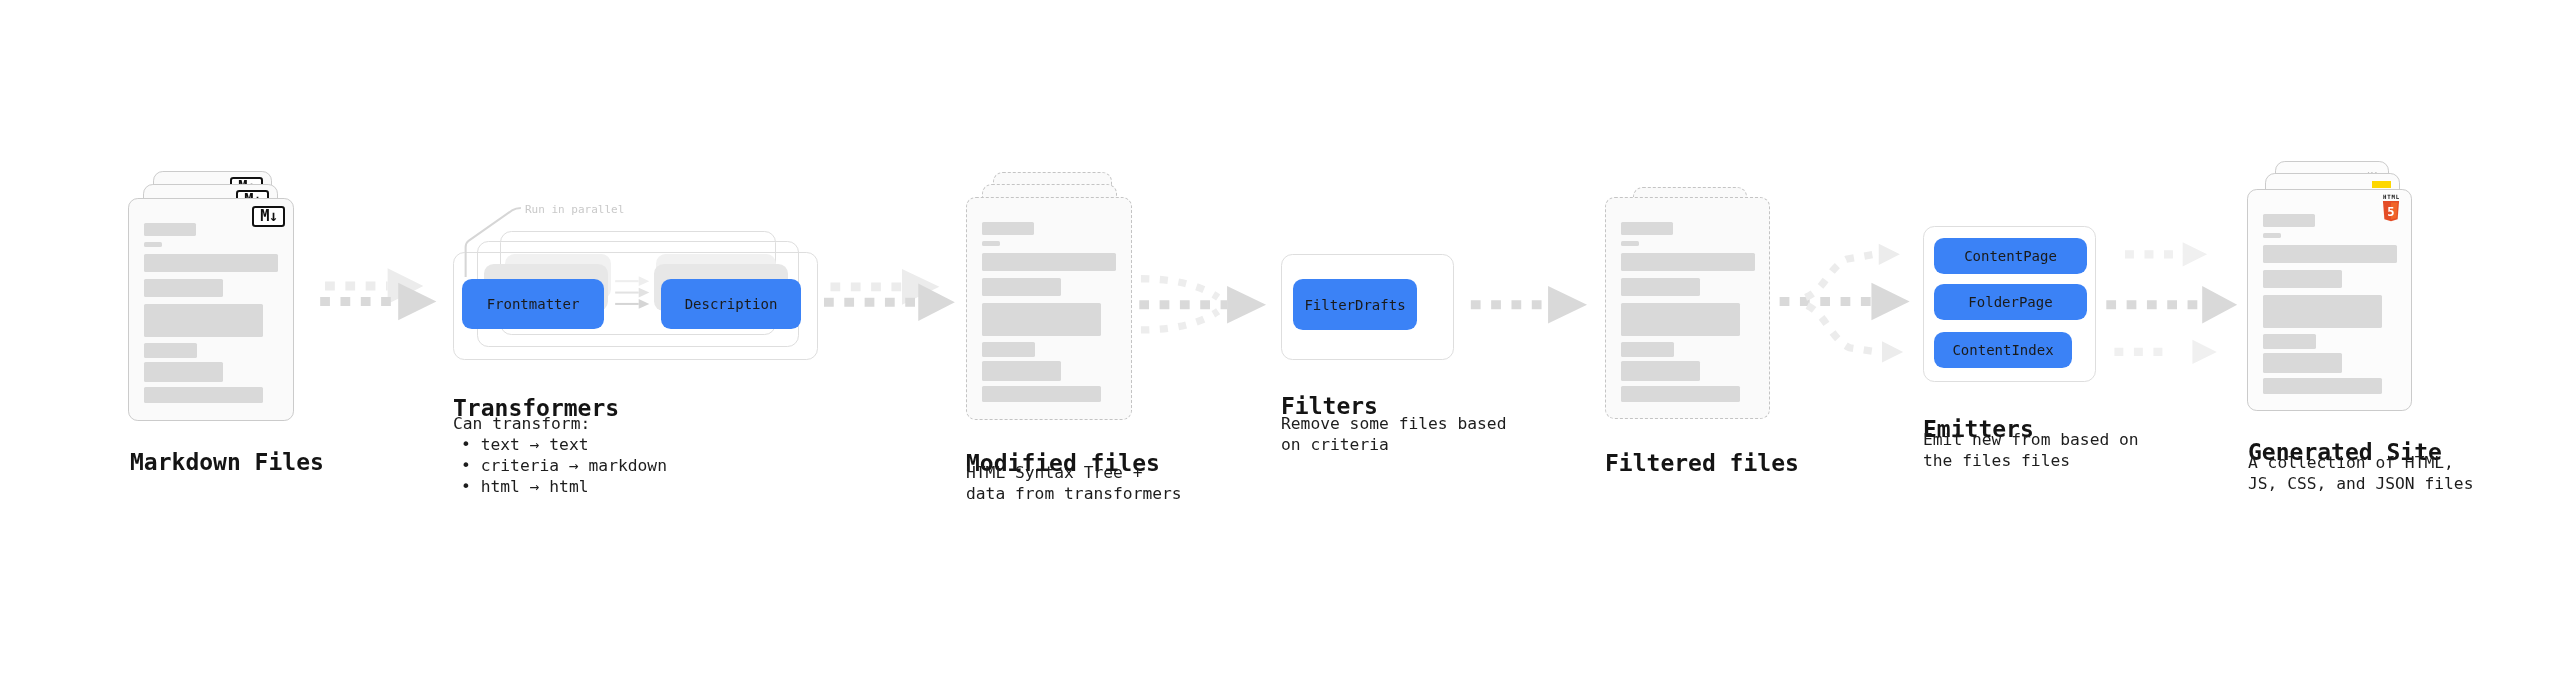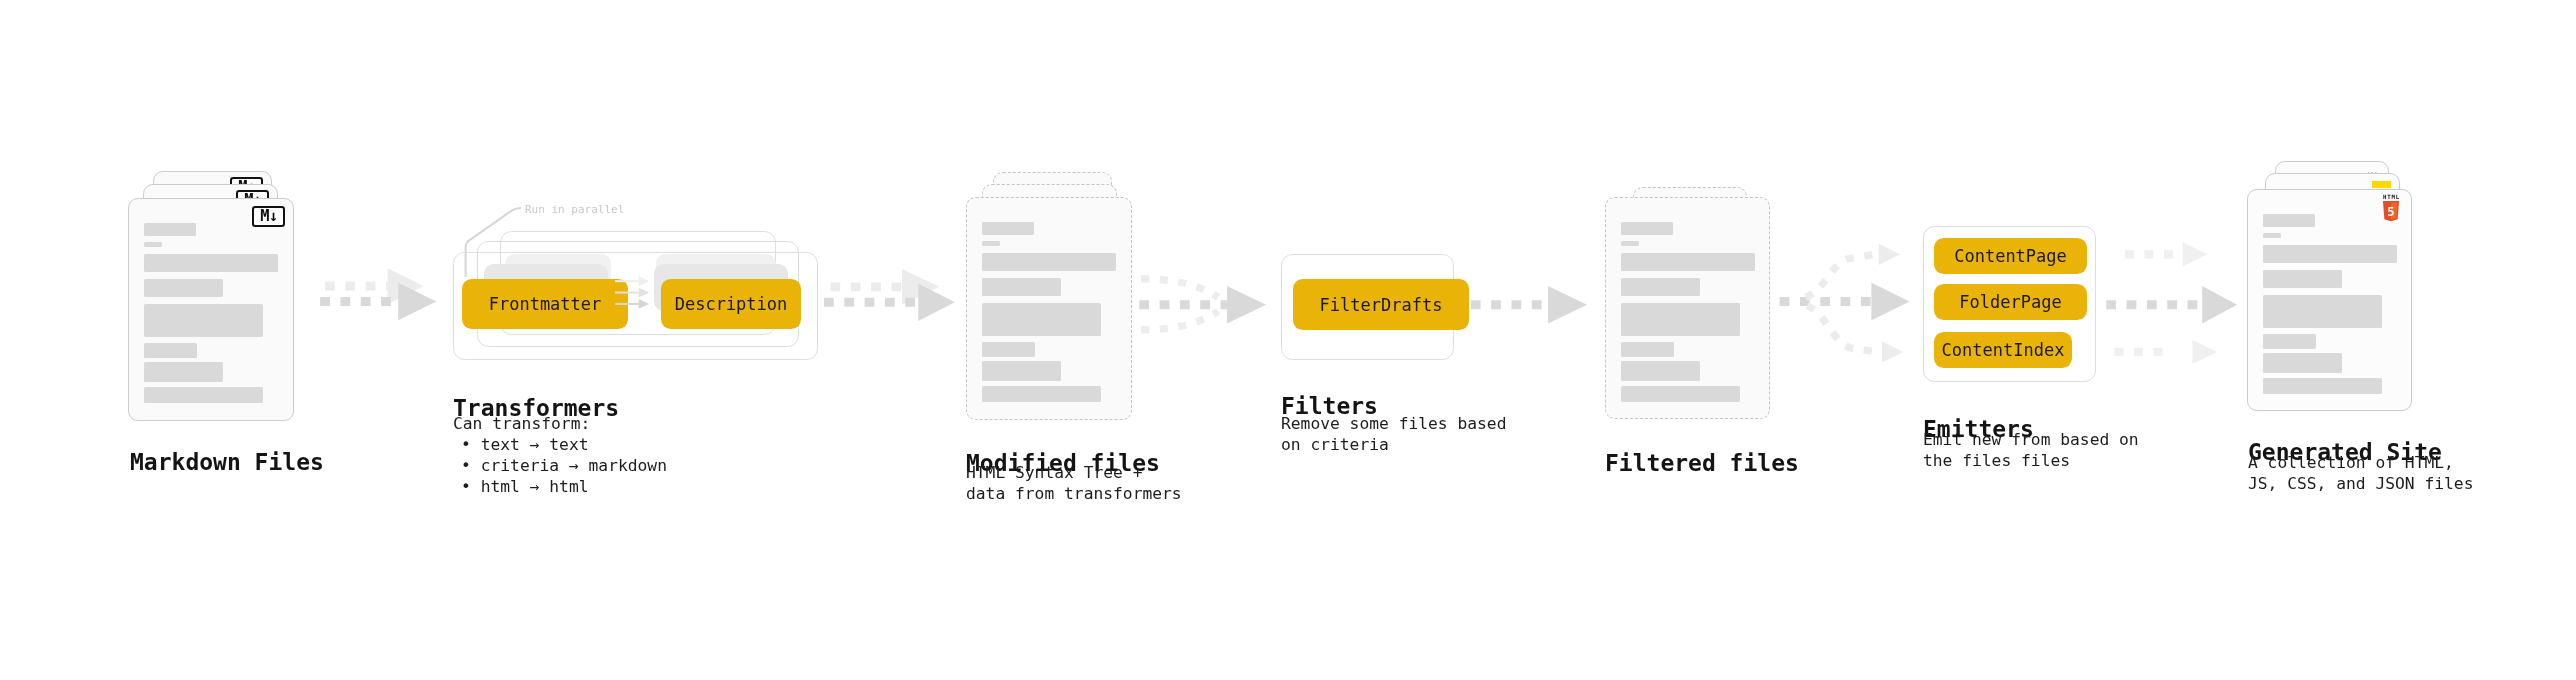--- a/index.html
+++ b/index.html
@@ -33,22 +33,22 @@
   .css-badge{position:absolute;top:3.3px;right:9px;width:14px;text-align:center;}
   .css-word{font-size:5.7px;font-weight:700;color:#111;line-height:5.7px;letter-spacing:0.4px;}
   .css-underline{display:block;width:13px;height:2.4px;background:#2965f1;margin:0.8px auto 0;}
   .js-badge{position:absolute;top:6.5px;right:8.1px;width:18.7px;height:7.3px;background:#fdd700;}
 
   
   .frame{position:absolute;border:1.6px solid #dedede;border-radius:11.4px;background:transparent;box-sizing:border-box;}
   .frame.filled{background:#ffffff;}
 
   
-  .chip{position:absolute;background:#eab308;border-radius:9.8px;display:flex;align-items:center;justify-content:center;
-        font-size:17px;color:#1a1a1a;white-space:nowrap;}
+  .chip{position:absolute;background:#3b82f6;border-radius:9.8px;display:flex;align-items:center;justify-content:center;
+        font-size:14px;color:#1a1a1a;white-space:nowrap;}
   .ghost{position:absolute;border-radius:9.8px;}
   .ghost.mid{background:#e7e7e7;}
   .ghost.back{background:#f1f1f1;}
 
   
   .stage-title{position:absolute;font-size:23px;font-weight:600;color:#141414;white-space:nowrap;line-height:24.4px;}
   .stage-sub{position:absolute;font-size:16.3px;color:#1d1d1d;line-height:21px;white-space:nowrap;}
   .stage-sub .line{display:block;white-space:nowrap;}
   .stage-sub .bullet{display:block;padding-left:8.1px;white-space:nowrap;}
   .parallel-note{position:absolute;left:525px;top:203px;font-size:11px;color:#c9c9c9;white-space:nowrap;}
@@ -81,21 +81,21 @@
     <h2 class="stage-title" style="left:130px;top:431px;">Markdown Files</h2>
   </div>
 
   <div>
     <div class="frame" style="left:500px;top:231px;width:276px;height:104px;"></div>
     <div class="frame" style="left:477px;top:241px;width:322px;height:106px;"></div>
     <div class="frame" style="left:453px;top:252px;width:365px;height:108px;"></div>
 
     <div class="ghost back" style="left:505px;top:254px;width:106px;height:45px;"></div>
     <div class="ghost mid" style="left:484px;top:264px;width:124px;height:47px;"></div>
-    <div class="chip" style="left:462px;top:279px;width:166px;height:50px;">Frontmatter</div>
+    <div class="chip" style="left:462px;top:279px;width:142px;height:50px;">Frontmatter</div>
 
     <div class="ghost back" style="left:656px;top:254px;width:120px;height:45px;"></div>
     <div class="ghost mid" style="left:654px;top:264px;width:134px;height:47px;"></div>
     <div class="chip" style="left:661px;top:279px;width:140px;height:50px;">Description</div>
 
     <div class="parallel-note">Run in parallel</div>
 
     <h2 class="stage-title" style="left:453px;top:377px;">Transformers</h2>
     <div class="stage-sub" style="left:453px;top:413px;">
       <span class="line">Can transform:</span>
@@ -120,21 +120,21 @@
     </div>
     <h2 class="stage-title" style="left:966px;top:432px;">Modified files</h2>
     <div class="stage-sub" style="left:966px;top:462px;">
       <span class="line">HTML Syntax Tree +</span>
       <span class="line">data from transformers</span>
     </div>
   </div>
 
   <div>
     <div class="frame filled" style="left:1281px;top:254px;width:173px;height:106px;"></div>
-    <div class="chip" style="left:1293px;top:279px;width:176px;height:51px;">FilterDrafts</div>
+    <div class="chip" style="left:1293px;top:279px;width:124px;height:51px;">FilterDrafts</div>
     <h2 class="stage-title" style="left:1281px;top:375px;">Filters</h2>
     <div class="stage-sub" style="left:1281px;top:413px;">
       <span class="line">Remove some files based</span>
       <span class="line">on criteria</span>
     </div>
   </div>
 
   <div>
     <div class="card dashed" style="left:1633px;top:187px;width:114px;height:215px;"></div>
     <div class="card dashed" style="left:1605px;top:197px;width:165px;height:222px;">

